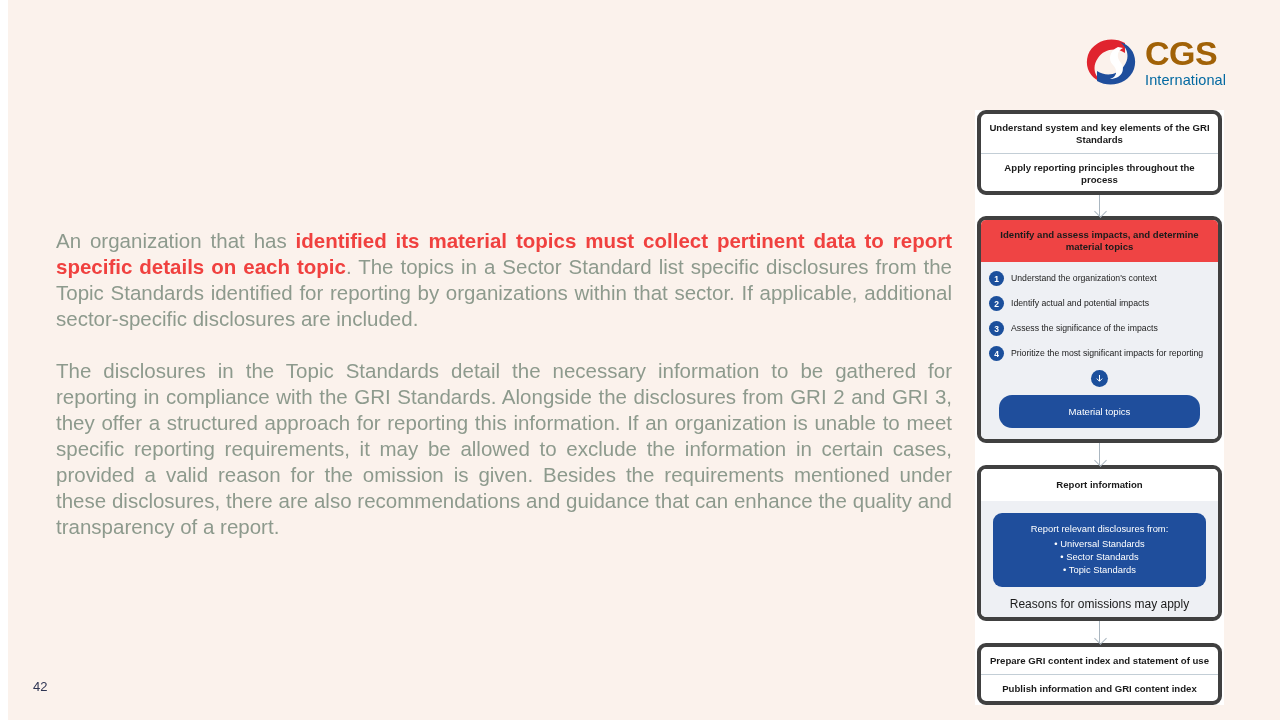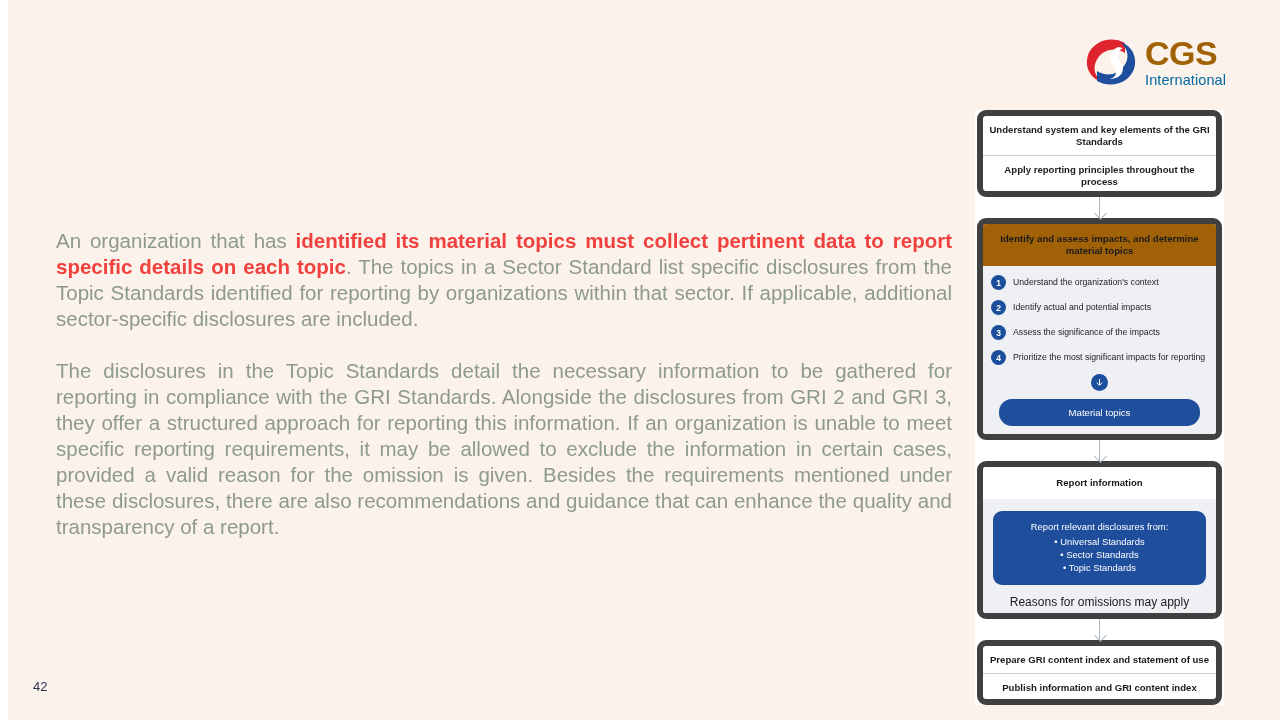--- a/index.html
+++ b/index.html
@@ -101,21 +101,21 @@
     top: 110px;
     width: 249px;
     height: 595px;
     background: #ffffff;
     display: flex;
     flex-direction: column;
     align-items: center;
   }
   .card {
     width: 245px;
-    border: 6px solid #404040;
+    border: 4px solid #404040;
     border-radius: 9px;
     background: #ffffff;
     box-sizing: border-box;
     overflow: hidden;
   }
   .card-row {
     text-align: center;
     font-size: 9.6px;
     font-weight: bold;
     color: #1b1b1b;
@@ -142,21 +142,21 @@
     transform: rotate(45deg);
   }
 
   .steps-head {
     text-align: center;
     font-size: 9.6px;
     font-weight: bold;
     color: #1b1b1b;
     line-height: 11.5px;
     padding: 9px 6px 10px;
-    background: #a16207;
+    background: #ef4444;
   }
   .steps-body {
     background: #eef0f4;
     padding: 4px 0 10px;
   }
   .step {
     display: flex;
     align-items: center;
     gap: 7px;
     padding: 5px 8px;
@@ -184,21 +184,21 @@
     background: #1b4f9c;
     margin: 4px auto 8px;
     display: flex;
     align-items: center;
     justify-content: center;
   }
   .arrow-circle svg { display: block; }
   .blue-pill {
     margin: 8px auto;
     width: 201px;
-    height: 27px;
+    height: 33px;
     border-radius: 13px;
     background: #1f4e9c;
     color: #ffffff;
     font-size: 9.6px;
     display: flex;
     align-items: center;
     justify-content: center;
   }
 
   .report-head {

